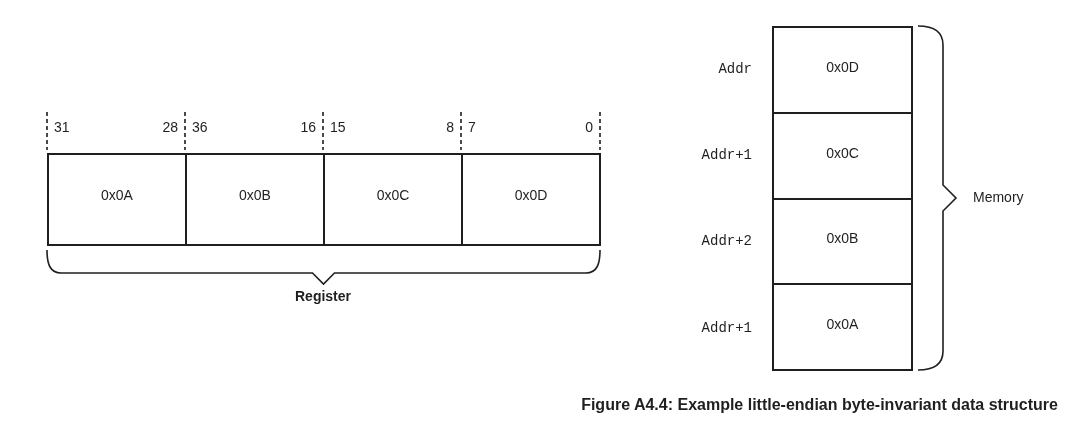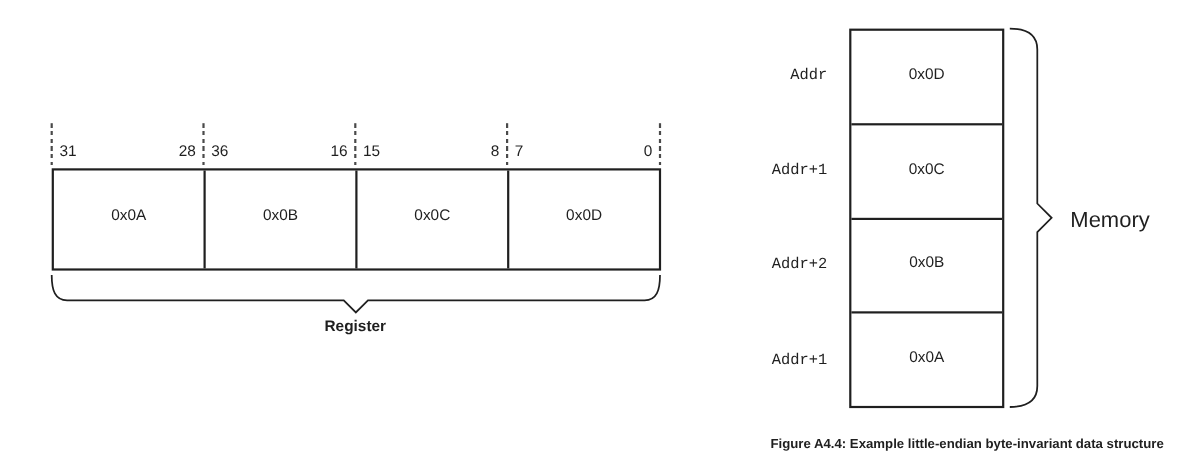--- a/index.html
+++ b/index.html
@@ -24,21 +24,21 @@
     width: 2px;
     height: 38px;
     background: repeating-linear-gradient(to bottom, #4a4a4a 0 4px, transparent 4px 7px);
   }
   .bit-header {
     position: absolute;
     top: 119px;
     height: 26px;
     display: flex;
     justify-content: space-between;
-    align-items: flex-end;
+    align-items: flex-start;
     padding: 0 7px;
     box-sizing: border-box;
     font-size: 14px;
   }
   #register-box {
     position: absolute;
     left: 47px;
     top: 153px;
     width: 554px;
     height: 93px;
@@ -106,29 +106,29 @@
     justify-content: flex-end;
     padding-right: 10px;
     box-sizing: border-box;
     font-size: 14px;
     font-family: Liberation Mono, monospace;
   }
   #memory-brace-label {
     position: absolute;
     left: 973px;
     top: 189px;
-    font-size: 20px;
+    font-size: 14px;
   }
 
   
   #figure-caption {
     position: absolute;
     top: 396px;
     right: 14px;
-    font-size: 12px;
+    font-size: 16px;
     font-weight: bold;
     white-space: nowrap;
   }
 </style>
 </head>
 <body>
 
 <div id="canvas">
 
   <div>

